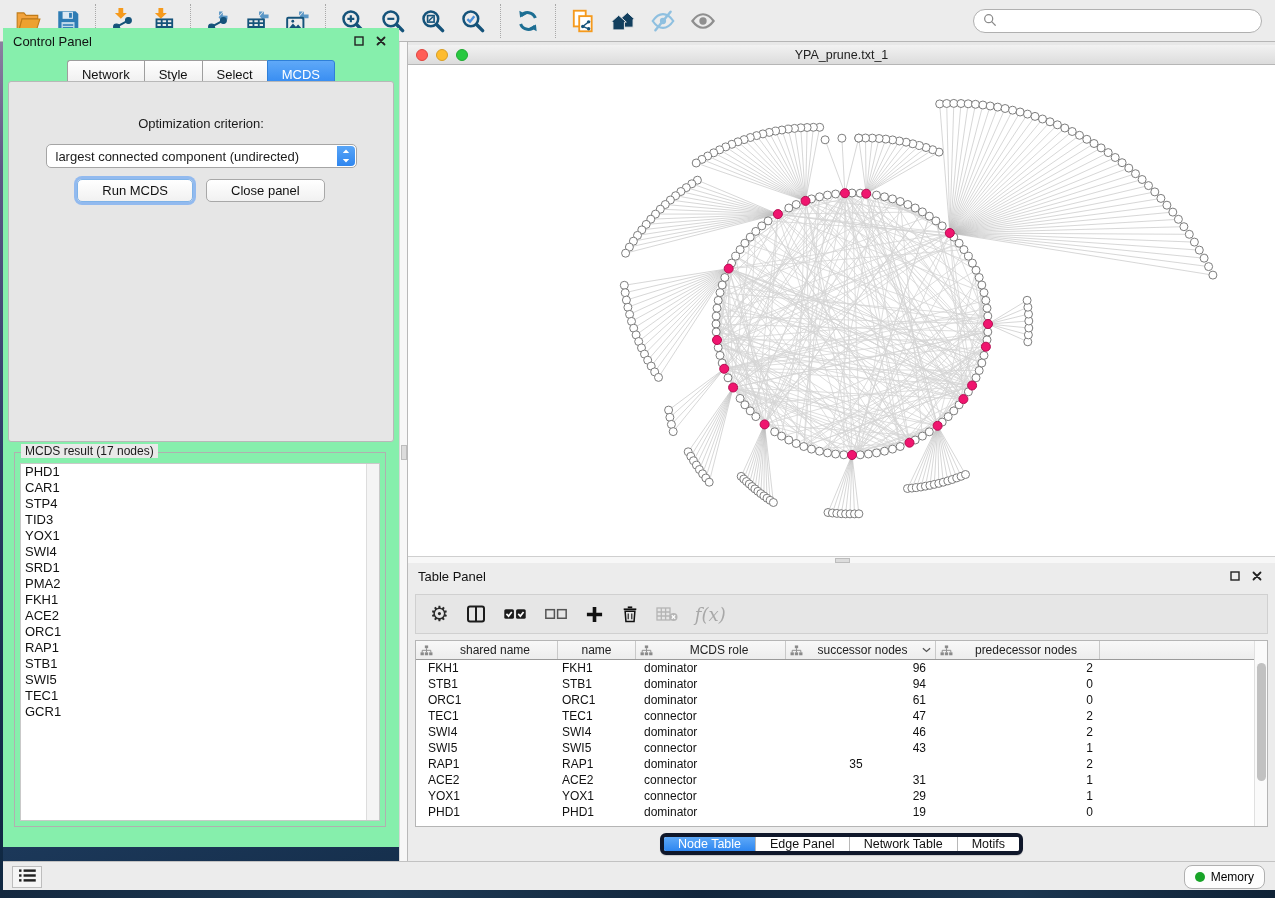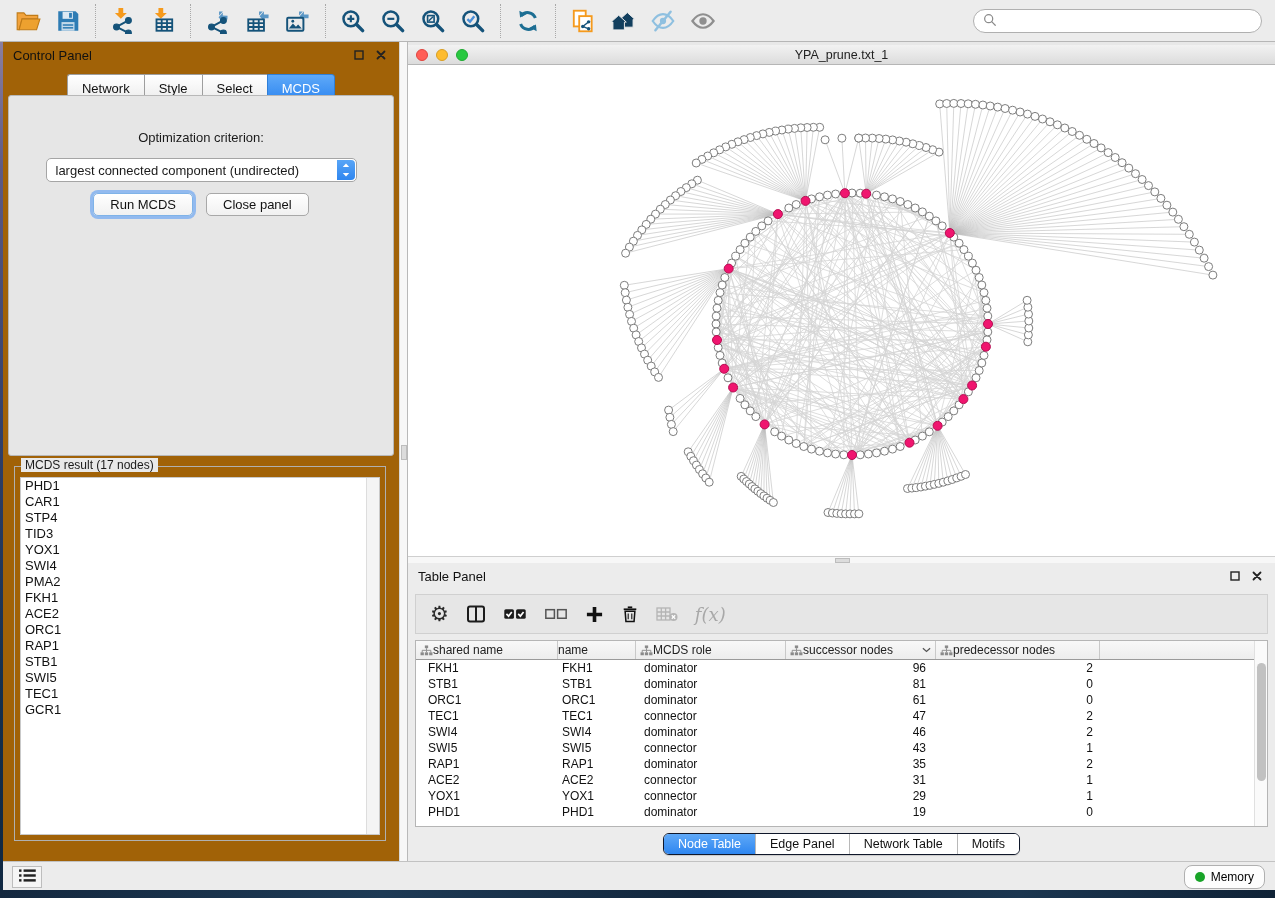--- a/index.html
+++ b/index.html
@@ -17,41 +17,41 @@
   .tb-sep { width:0; height:34px; border-left:1px dotted #a9a9a9; margin:0 7px; }
   #search-wrap { position:absolute; right:13px; top:9px; width:289px; height:24px; background:#fff;
                  border:1px solid #b0b0b0; border-radius:12px; display:flex; align-items:center; padding-left:9px; }
   #search-input { border:none; outline:none; flex:1; height:20px; font-size:12px; background:transparent; margin-left:5px;}
 
   
   #left-strip { position:absolute; left:0; top:42px; width:3px; height:848px; }
   #bottom-strip { position:absolute; left:0; top:890px; width:1275px; height:8px; }
 
   
-  #control-panel { position:absolute; left:3px; top:42px; width:396px; height:819px; background:#a16207; }
+  #control-panel { position:absolute; left:3px; top:28px; width:396px; height:819px; background:#86efac; }
   .panel-head { height:26px; display:flex; align-items:center; padding:0 10px; }
   .panel-title { font-size:13px; color:#111; }
   .panel-head .spacer { flex:1; }
   .mini-btn { width:16px; height:16px; border:none; background:transparent; display:flex; align-items:center; justify-content:center; margin-left:6px;}
   .cp-tabs { position:absolute; left:0; top:32px; width:100%; display:flex; justify-content:center; }
   .cp-tab { height:22px; padding:13px 14px; font-size:13px; background:linear-gradient(#ffffff,#ececec);
             border:1px solid #9e9e9e; border-right:none; display:flex; align-items:center; color:#111; }
   .cp-tab:first-child { border-radius:3px 0 0 0; }
   .cp-tab:last-child { border-right:1px solid #9e9e9e; border-radius:0 3px 0 0; }
   .cp-tab.active { background:linear-gradient(#5fa9f8,#2e86f0); color:#fff; border-color:#2f7fd8; }
   #cp-content { position:absolute; left:5px; top:53px; width:386px; height:361px; background:#e6e6e6;
                 border:1px solid #b8b8b8; border-radius:3px; }
   #criterion-label { text-align:center; margin-top:34px; font-size:13px; }
   #criterion-select { position:relative; margin:13px auto 0; width:311px; height:24px; background:#fff;
                       border:1px solid #a5a5a5; border-radius:5px; display:flex; align-items:center;
                       padding-left:9px; font-size:13px; }
   #criterion-stepper { position:absolute; right:1px; top:1px; width:18px; height:20px; border-radius:0 4px 4px 0;
                        background:linear-gradient(#58a5f7,#2f86ef); display:flex; align-items:center; justify-content:center; }
   .cp-buttons { display:flex; justify-content:center; gap:13px; margin-top:11px; }
-  .mac-btn { height:23px; padding:0 16px; font-size:13px; background:linear-gradient(#ffffff,#f1f1f1);
+  .mac-btn { height:23px; padding:0 24px; font-size:13px; background:linear-gradient(#ffffff,#f1f1f1);
              border:1px solid #a8a8a8; border-radius:5px; color:#111; }
   .mac-btn.focused { border:1px solid #7fb3e8; box-shadow:0 0 0 3px rgba(77,150,245,.55); }
 
   #mcds-fieldset { position:absolute; left:11px; top:424px; width:372px; height:375px;
                    border:1px solid #b0b0b0; }
   #mcds-legend { position:absolute; left:6px; top:-9px; background:#e9e9e9; padding:0 4px; font-size:12px; }
   #mcds-list { position:absolute; left:5px; top:10px; right:5px; bottom:5px; background:#fff;
                border:1px solid #c9c9c9; overflow:hidden; }
   #mcds-scroll { position:absolute; right:0; top:0; bottom:0; width:13px; background:#f4f4f4; border-left:1px solid #ddd; }
   .mcds-item { padding-left:4px; font-size:13px; line-height:16px; color:#111; }
@@ -77,29 +77,29 @@
   #tp-toolbar { position:absolute; left:7px; top:31px; width:853px; height:40px; background:#e6e6e6;
                 border:1px solid #d0d0d0; display:flex; align-items:center; padding-left:14px; gap:17px; }
   .tp-icon { border:none; background:transparent; display:flex; align-items:center; justify-content:center; height:30px; }
   .gear-char { font-family:"DejaVu Sans",sans-serif; font-size:21px; color:#2b2b2b; line-height:20px; }
   .fx-char { font-family:"DejaVu Serif",serif; font-style:italic; font-size:18px; color:#a8a8a8; }
 
   #tp-table { position:absolute; left:7px; top:77px; width:853px; height:187px; background:#fff;
               border:1px solid #b5b5b5; overflow:hidden; }
   #tp-header { display:flex; height:19px; border-bottom:1px solid #9a9a9a; background:linear-gradient(#f8f8f8,#ededed); }
   .th { display:flex; align-items:center; border-right:1px solid #c9c9c9; font-size:12px; color:#222; position:relative; }
-  .th .th-label { flex:1; }
+  .th .th-label { flex:1; text-align:center; }
   .th .tree { margin-left:4px; }
   .tbl-row { display:flex; height:16px; align-items:center; font-size:12px; color:#111; }
   .td { overflow:hidden; white-space:nowrap; }
   #tp-vscroll { position:absolute; right:0; top:0; bottom:0; width:13px; background:#fafafa; border-left:1px solid #e0e0e0; }
   #tp-thumb { position:absolute; left:1.5px; top:22px; width:9px; height:118px; background:#c1c1c1; border-radius:5px; }
 
   #tp-tabs { position:absolute; left:0; right:0; top:270px; display:flex; justify-content:center; }
-  #tp-tabs-box { display:flex; height:22px; border:1px solid #0f172a; border-radius:6px; overflow:hidden;
+  #tp-tabs-box { display:flex; height:22px; border:4px solid #0f172a; border-radius:6px; overflow:hidden;
                  background:#fff; box-shadow:0 1px 1px rgba(0,0,0,.15); }
   .tp-tab { padding:0 14px; display:flex; align-items:center; font-size:12.5px; color:#111; border-right:1px solid #b8b8b8; background:#fff; }
   .tp-tab:last-child { border-right:none; }
   .tp-tab.active { background:linear-gradient(#5fa9f8,#2e86f0); color:#fff; }
 
   
   #status-bar { position:absolute; left:3px; top:861px; width:1272px; height:29px; background:#ececec; border-top:1px solid #c2c2c2; }
   #list-btn { position:absolute; left:9px; top:4px; width:30px; height:22px; background:#f5f5f5; border:1px solid #bdbdbd;
               display:flex; align-items:center; justify-content:center; }
   #memory-btn { position:absolute; right:10px; top:3px; height:24px; padding:0 10px; background:#fdfdfd;
@@ -311,20 +311,21 @@
     <div id="mcds-fieldset">
       <div id="mcds-legend">MCDS result (17 nodes)</div>
       <div id="mcds-list">
         <div id="mcds-items">
             <div class="mcds-item">PHD1</div>
             <div class="mcds-item">CAR1</div>
             <div class="mcds-item">STP4</div>
             <div class="mcds-item">TID3</div>
             <div class="mcds-item">YOX1</div>
             <div class="mcds-item">SWI4</div>
+            <div class="mcds-item">SRD1</div>
             <div class="mcds-item">PMA2</div>
             <div class="mcds-item">FKH1</div>
             <div class="mcds-item">ACE2</div>
             <div class="mcds-item">ORC1</div>
             <div class="mcds-item">RAP1</div>
             <div class="mcds-item">STB1</div>
             <div class="mcds-item">SWI5</div>
             <div class="mcds-item">TEC1</div>
             <div class="mcds-item">GCR1</div>
           </div>
@@ -1224,21 +1225,21 @@
             <div class="td" style="width: 142px; padding-left: 12px;">FKH1</div>
             <div class="td" style="width: 78px; padding-left: 4px;">FKH1</div>
             <div class="td" style="width: 150px; padding-left: 8px;">dominator</div>
             <div class="td" style="width: 150px; text-align: right; padding-right: 10px;">96</div>
             <div class="td" style="width: 164px; text-align: right; padding-right: 7px;">2</div>
           </div>
           <div class="tbl-row">
             <div class="td" style="width: 142px; padding-left: 12px;">STB1</div>
             <div class="td" style="width: 78px; padding-left: 4px;">STB1</div>
             <div class="td" style="width: 150px; padding-left: 8px;">dominator</div>
-            <div class="td" style="width: 150px; text-align: right; padding-right: 10px;">81</div>
+            <div class="td" style="width: 150px; text-align: right; padding-right: 10px;">94</div>
             <div class="td" style="width: 164px; text-align: right; padding-right: 7px;">0</div>
           </div>
           <div class="tbl-row">
             <div class="td" style="width: 142px; padding-left: 12px;">ORC1</div>
             <div class="td" style="width: 78px; padding-left: 4px;">ORC1</div>
             <div class="td" style="width: 150px; padding-left: 8px;">dominator</div>
             <div class="td" style="width: 150px; text-align: right; padding-right: 10px;">61</div>
             <div class="td" style="width: 164px; text-align: right; padding-right: 7px;">0</div>
           </div>
           <div class="tbl-row">
@@ -1259,21 +1260,21 @@
             <div class="td" style="width: 142px; padding-left: 12px;">SWI5</div>
             <div class="td" style="width: 78px; padding-left: 4px;">SWI5</div>
             <div class="td" style="width: 150px; padding-left: 8px;">connector</div>
             <div class="td" style="width: 150px; text-align: right; padding-right: 10px;">43</div>
             <div class="td" style="width: 164px; text-align: right; padding-right: 7px;">1</div>
           </div>
           <div class="tbl-row">
             <div class="td" style="width: 142px; padding-left: 12px;">RAP1</div>
             <div class="td" style="width: 78px; padding-left: 4px;">RAP1</div>
             <div class="td" style="width: 150px; padding-left: 8px;">dominator</div>
-            <div class="td" style="width: 150px; text-align: right; padding-right: 10px;">35</div>
+            <div class="td" style="width: 150px; text-align: center; padding-right: 10px;">35</div>
             <div class="td" style="width: 164px; text-align: right; padding-right: 7px;">2</div>
           </div>
           <div class="tbl-row">
             <div class="td" style="width: 142px; padding-left: 12px;">ACE2</div>
             <div class="td" style="width: 78px; padding-left: 4px;">ACE2</div>
             <div class="td" style="width: 150px; padding-left: 8px;">connector</div>
             <div class="td" style="width: 150px; text-align: right; padding-right: 10px;">31</div>
             <div class="td" style="width: 164px; text-align: right; padding-right: 7px;">1</div>
           </div>
           <div class="tbl-row">

